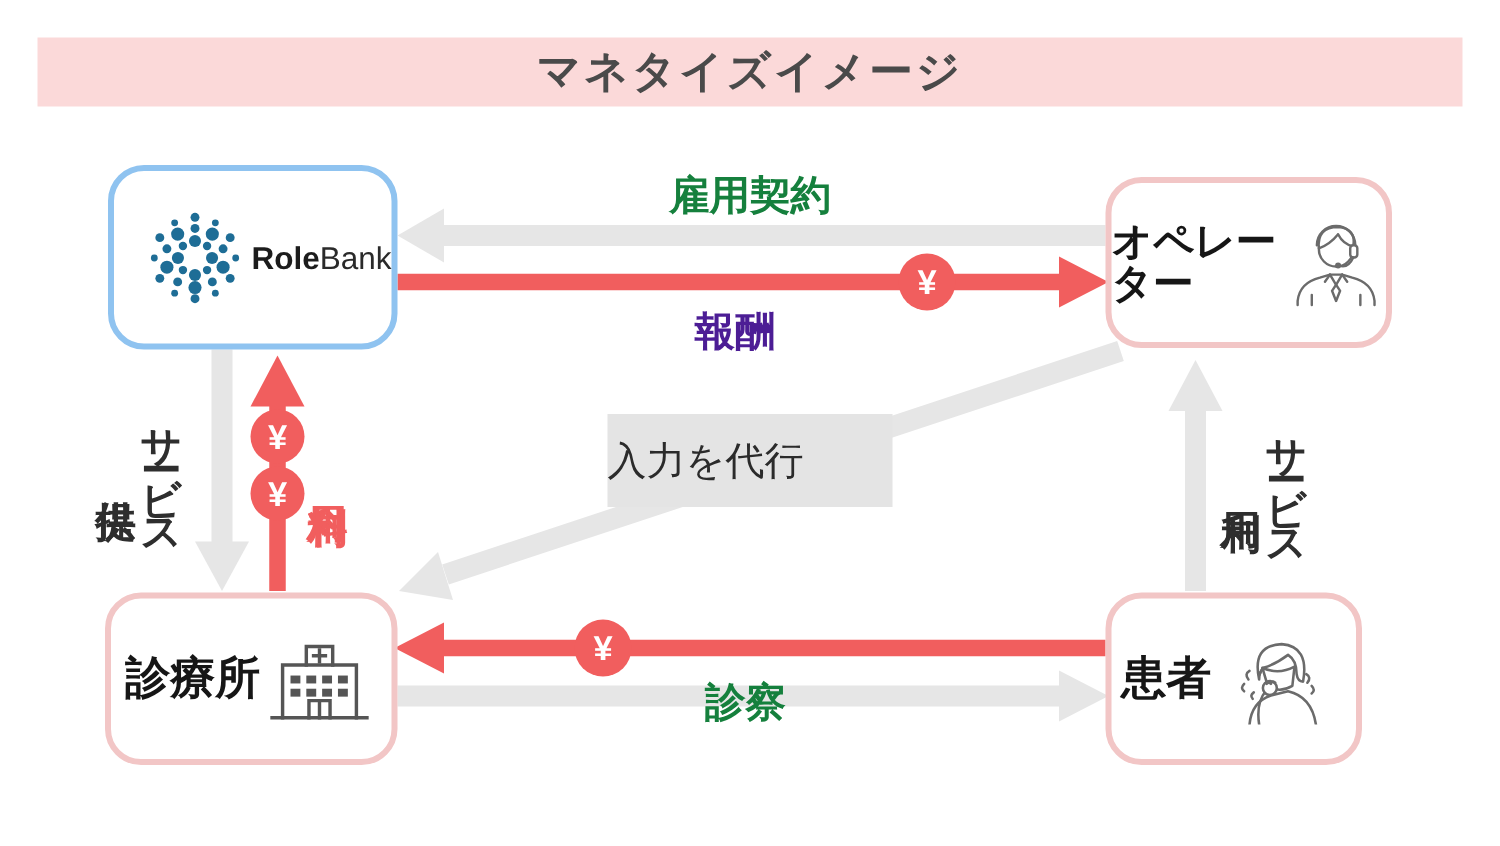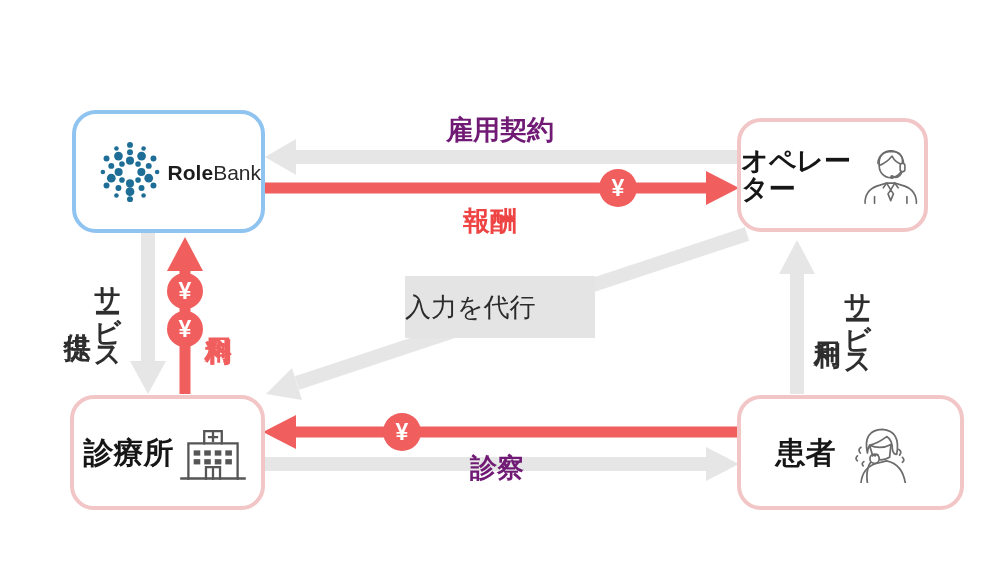--- a/index.html
+++ b/index.html
@@ -21,40 +21,43 @@
   
   .node{position:absolute;background:#fff;border:4px solid #f2c6c6;border-radius:24px;z-index:3;
         display:flex;align-items:center;justify-content:center;box-sizing:border-box;}
   .node.blue{border-color:#8fc3f0;justify-content:flex-end;}
   .node-label{font-weight:bold;color:#161616;line-height:1.05;}
   .rolebank-text{font-size:21px;color:#1c1c1c;margin-top:2px;}
   .rolebank-text .b{font-weight:bold;}
   .rolebank-text .r{font-weight:normal;color:#2a2a2a;}
 
   
-  .edge-label{position:absolute;z-index:4;font-weight:bold;font-size:27px;color:#701a75;text-align:center;}
-  .edge-label.red{color:#ef4444;}
+  .edge-label{position:absolute;z-index:4;font-weight:bold;font-size:27px;color:#15803d;text-align:center;}
+  .edge-label.red{color:#4c1d95;}
   .vlabel{position:absolute;z-index:4;font-weight:bold;font-size:27px;color:#2e2e2e;
           writing-mode:vertical-rl;text-orientation:mixed;white-space:pre-line;text-align:center;line-height:1.12;}
   .vlabel.red{color:#f15e5e;}
 
   .proxy-box{position:absolute;left:405px;top:276px;width:190px;height:62px;background:#e4e4e4;z-index:2;
              display:flex;align-items:center;justify-content:flex-start;}
   .proxy-box span{font-size:26px;font-weight:500;color:#2b2b2b;}
 
   .yen-badge{position:absolute;z-index:4;background:#f15e5e;color:#fff;border-radius:50%;
              display:flex;align-items:center;justify-content:center;font-weight:bold;font-size:23px;}
 
   .icon-svg{display:block;}
 </style>
 </head>
 <body>
 
 <div class="stage">
 
+  <div class="banner">
+    <span>マネタイズイメージ</span>
+  </div>
 
   <svg class="arrows" width="1000" height="564" viewBox="0 0 1000 564">
 
     <g>
       <line class="gray-shaft" x1="737" y1="157" x2="292" y2="157" stroke-width="14"></line>
       <polygon class="gray-head" points="265,157 296,139 296,175"></polygon>
     </g>
 
     <g>
       <line class="red-shaft" x1="265" y1="188" x2="710" y2="188" stroke-width="11"></line>
@@ -161,21 +164,21 @@
         <rect x="20" y="40" width="7.5" height="6"></rect>
           <rect x="32" y="40" width="7.5" height="6"></rect>
           <rect x="44" y="40" width="7.5" height="6"></rect>
           <rect x="56" y="40" width="7.5" height="6"></rect>
       </g>
       <path d="M34,62 V49 H50 V62 M42,49 V62"></path>
       <path d="M6,62 H78"></path>
     </svg>
   </div>
 
-  <div class="node" style="left:737px;top:395px;width:227px;height:115px;">
+  <div class="node" style="left:737px;top:395px;width:171px;height:115px;">
     <div class="node-label" style="font-size:30px;">患者</div>
     <svg class="icon-svg" width="90" height="60" viewBox="0 0 100 84" fill="none" stroke="#6b6b6b" stroke-width="2.4" stroke-linecap="round" stroke-linejoin="round">
       <path d="M31,42 Q24,10 52,9 Q78,11 72,44 Q67,44 66,37 Q66,24 58,19 Q46,28 35,31 Q31,35 31,42 Z" fill="#fff"></path>
       <path d="M34,31 Q49,38 64,30 L62,48 Q50,55 39,48 Z" fill="#fff"></path>
       <path d="M34,32 L31,38"></path>
       <path d="M22,84 Q24,63 42,57 L58,53 Q80,58 84,84"></path>
       <path d="M31,84 Q28,64 37,53"></path>
       <circle cx="41" cy="50" r="6.5" fill="#fff"></circle>
       <path d="M38,46 q2,-2 4,0 M42,45 q2,-2 4,0"></path>
       <path d="M22,34 q-5,3 -1,8 M17,46 q-4,4 0,7 M26,54 q-4,3 -1,6"></path>

